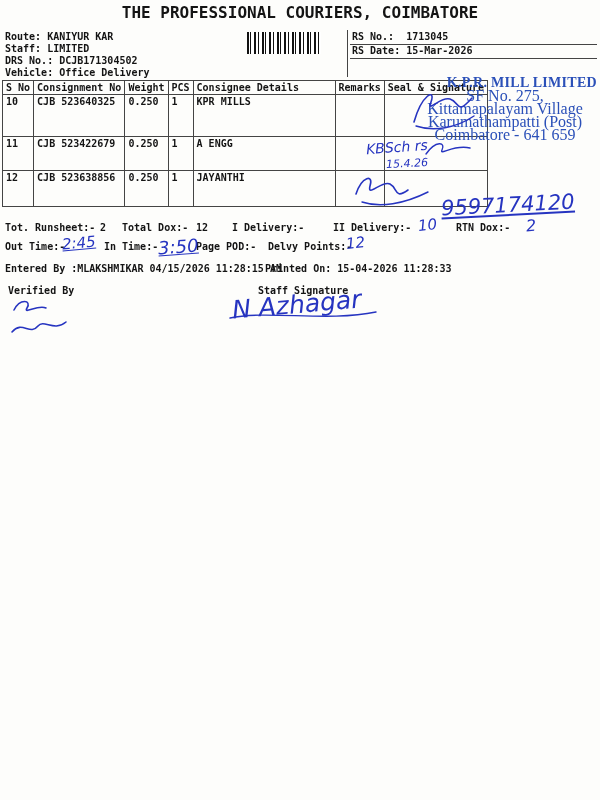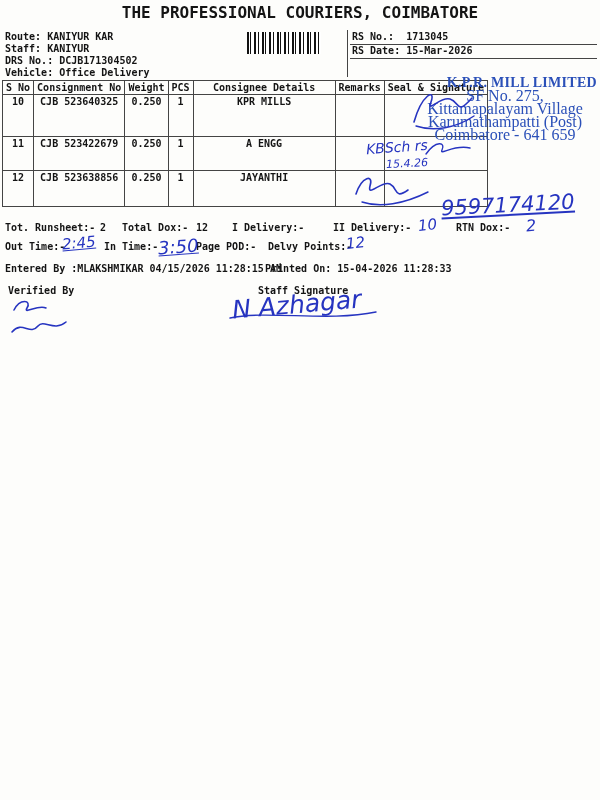--- a/index.html
+++ b/index.html
@@ -14,21 +14,21 @@
 
   .info-left { position:absolute; left:5px; top:31px; font-size:10px; font-weight:bold; line-height:12px; }
   .barcode { position:absolute; left:247px; top:32px; width:74px; height:22px;
     background:repeating-linear-gradient(90deg,#111 0 2px,#fff 2px 3px,#111 3px 4px,#fff 4px 7px,#111 7px 9px,#fff 9px 11px,#111 11px 12px,#fff 12px 15px); }
   .info-divider { position:absolute; left:347px; top:30px; height:47px; border-left:1px solid #444; }
   .rs-row { position:absolute; left:350px; width:247px; font-size:10px; font-weight:bold; padding:1px 2px 2px 2px; border-bottom:1px solid #444; }
   .rs-no-row { top:30px; }
   .rs-date-row { top:44px; }
 
   table.rtable { position:absolute; left:2px; top:80px; border-collapse:collapse; font-size:10px; }
-  .rtable th, .rtable td { border:1px solid #444; padding:1px 3px; vertical-align:top; text-align:center; font-weight:bold; white-space:nowrap; }
+  .rtable th, .rtable td { border:1px solid #444; padding:1px 3px; vertical-align:top; text-align:left; font-weight:bold; white-space:nowrap; }
   .rtable th { height:14px; }
   tr.r0 td { height:42px; }
   tr.r1 td { height:34px; }
   tr.r2 td { height:36px; }
 
   .stamp { position:absolute; left:413px; top:76px; width:184px; text-align:center;
     font-family:"Liberation Serif", serif; line-height:13px; }
   .stamp-company { font-size:14px; font-weight:bold; letter-spacing:0.3px;text-align:right; }
   .stamp-addr { font-size:16px; }
 
@@ -44,21 +44,21 @@
 </style>
 </head>
 <body>
 
 <div class="page">
 
   <div class="title">THE PROFESSIONAL COURIERS, COIMBATORE</div>
 
   <div class="info-left doc">
     <div><span>Route:</span> <span>KANIYUR KAR</span></div>
-    <div><span>Staff:</span> <span>KANIYUR</span></div>
+    <div><span>Staff:</span> <span>LIMITED</span></div>
     <div><span>DRS No.:</span> <span>DCJB171304502</span></div>
     <div><span>Vehicle:</span> <span>Office Delivery</span></div>
   </div>
 
   <div class="barcode"></div>
   <div class="info-divider"></div>
 
   <div class="rs-row rs-no-row doc">
     <span>RS No.:</span>&nbsp;&nbsp;<span>1713045</span>
   </div>

